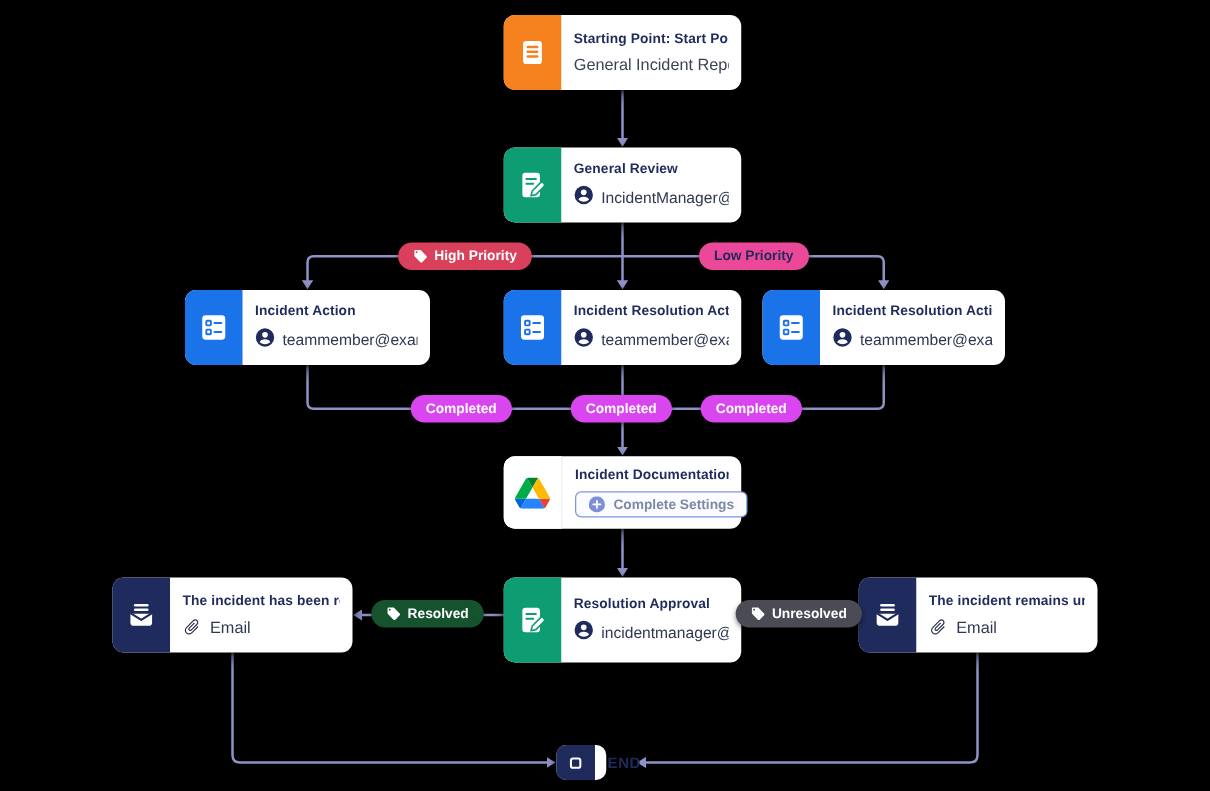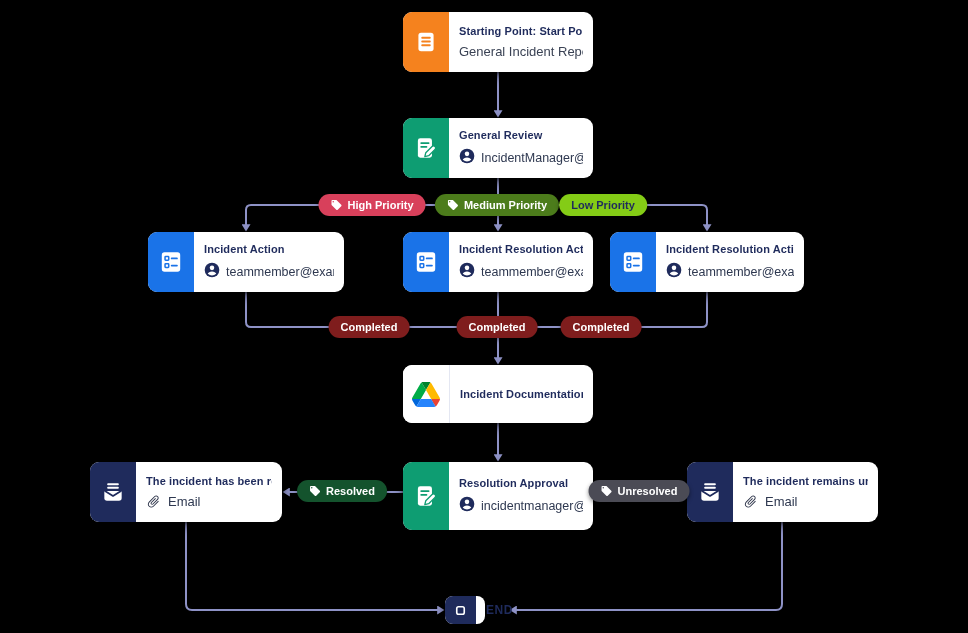--- a/index.html
+++ b/index.html
@@ -33,22 +33,22 @@
   .assignee{display:flex;align-items:center;gap:6px;font-size:12.5px;color:#2E3850;white-space:nowrap;overflow:hidden;}
   .attach-row{display:flex;align-items:center;gap:7px;font-size:13px;color:#2E3850;}
   .badge{
     position:absolute;transform:translate(-50%,-50%);
     display:inline-flex;align-items:center;gap:5px;height:22px;padding:0 12px;
     border-radius:999px;font-size:11px;font-weight:700;color:#fff;white-space:nowrap;
     box-shadow:0 2px 4px rgba(0,0,0,.45);
   }
   .b-high{background:#D8405B;}
   .b-medium{background:#4C7C1B;}
-  .b-low{background:#84cc16;color:#1F2B5C;justify-content:flex-end;}
-  .b-completed{background:#7f1d1d;}
+  .b-low{background:#ec4899;color:#1F2B5C;justify-content:flex-end;}
+  .b-completed{background:#d946ef;}
   .b-resolved{background:#14532d;}
   .b-unresolved{background:#4B4B55;}
   .settings-btn{
     display:inline-flex;align-items:center;justify-content:center;gap:7px;
     height:21px;width:138px;border:1.5px solid #7D96E0;border-radius:5px;
     background:#FBFCFF;font-size:11px;font-weight:700;color:#7C89A4;cursor:pointer;
   }
   .end-node{
     position:absolute;display:flex;align-items:stretch;background:#fff;border-radius:8px;
     box-shadow:0 3px 8px rgba(0,0,0,.6);
@@ -221,20 +221,29 @@
         <path fill="#0066DA" d="m6.6 66.85 3.85 6.65c.8 1.4 1.95 2.5 3.3 3.3l13.75-23.8h-27.5c0 1.55.4 3.1 1.2 4.5z"></path>
         <path fill="#00AC47" d="m43.65 25-13.75-23.8c-1.35.8-2.5 1.9-3.3 3.3l-25.4 44a9.06 9.06 0 0 0-1.2 4.5h27.5z"></path>
         <path fill="#EA4335" d="m73.55 76.8c1.35-.8 2.5-1.9 3.3-3.3l1.6-2.75 7.65-13.25c.8-1.4 1.2-2.95 1.2-4.5h-27.5l5.85 11.5z"></path>
         <path fill="#00832D" d="m43.65 25 13.75-23.8c-1.35-.8-2.9-1.2-4.5-1.2h-18.5c-1.6 0-3.15.45-4.5 1.2z"></path>
         <path fill="#2684FC" d="m59.8 53h-32.3l-13.75 23.8c1.35.8 2.9 1.2 4.5 1.2h50.8c1.6 0 3.15-.45 4.5-1.2z"></path>
         <path fill="#FFBA00" d="m73.4 26.5-12.7-22c-.8-1.4-1.95-2.5-3.3-3.3l-13.75 23.8 16.15 28h27.45c0-1.55-.4-3.1-1.2-4.5z"></path>
       </svg>
     </div>
     <div class="node-body">
       <div class="node-title">Incident Documentation</div>
+      <button class="settings-btn">
+        <span style="display:inline-flex;">
+          <svg width="13" height="13" viewBox="0 0 16 16">
+            <circle cx="8" cy="8" r="8" fill="#7D8FD6"></circle>
+            <path d="M8,4.5 V11.5 M4.5,8 H11.5" stroke="#fff" stroke-width="1.8" stroke-linecap="round"></path>
+          </svg>
+        </span>
+        <span>Complete Settings</span>
+      </button>
     </div>
   </div>
 
   <div class="node" style="left:403px;top:462px;width:190px;height:68px;">
     <div class="node-icon icon-green">
       <svg width="26" height="26" viewBox="0 0 24 24">
         <rect x="4.5" y="3" width="13" height="18" rx="2.2" fill="#fff"></rect>
         <g stroke="#0E9D72" stroke-width="1.5" stroke-linecap="round">
           <path d="M7.5,7.5 h7"></path>
             <path d="M7.5,11 h5"></path>
@@ -316,28 +325,20 @@
 
   <div class="badge b-high" style="left:372px;top:205px;">
     <span style="display:inline-flex;">
       <svg width="12" height="12" viewBox="0 0 24 24">
           <path fill="#fff" fill-rule="evenodd" d="M21.41 11.58l-9-9C12.05 2.22 11.55 2 11 2H4c-1.1 0-2 .9-2 2v7c0 .55.22 1.05.59 1.42l9 9c.36.36.86.58 1.41.58.55 0 1.05-.22 1.41-.59l7-7c.37-.36.59-.86.59-1.41 0-.55-.23-1.06-.59-1.42zM5.5 7C4.67 7 4 6.33 4 5.5S4.67 4 5.5 4 7 4.67 7 5.5 6.33 7 5.5 7z"></path>
         </svg>
     </span>
     <span>High Priority</span>
   </div>
 
-  <div class="badge b-medium" style="left:497px;top:205px;">
-    <span style="display:inline-flex;">
-      <svg width="12" height="12" viewBox="0 0 24 24">
-          <path fill="#fff" fill-rule="evenodd" d="M21.41 11.58l-9-9C12.05 2.22 11.55 2 11 2H4c-1.1 0-2 .9-2 2v7c0 .55.22 1.05.59 1.42l9 9c.36.36.86.58 1.41.58.55 0 1.05-.22 1.41-.59l7-7c.37-.36.59-.86.59-1.41 0-.55-.23-1.06-.59-1.42zM5.5 7C4.67 7 4 6.33 4 5.5S4.67 4 5.5 4 7 4.67 7 5.5 6.33 7 5.5 7z"></path>
-        </svg>
-    </span>
-    <span>Medium Priority</span>
-  </div>
 
   <div class="badge b-low" style="left:603px;top:205px;">
     <span>Low Priority</span>
   </div>
 
   <div class="badge b-completed" style="left:369px;top:327px;">
     <span>Completed</span>
   </div>
   <div class="badge b-completed" style="left:497px;top:327px;">
     <span>Completed</span>

